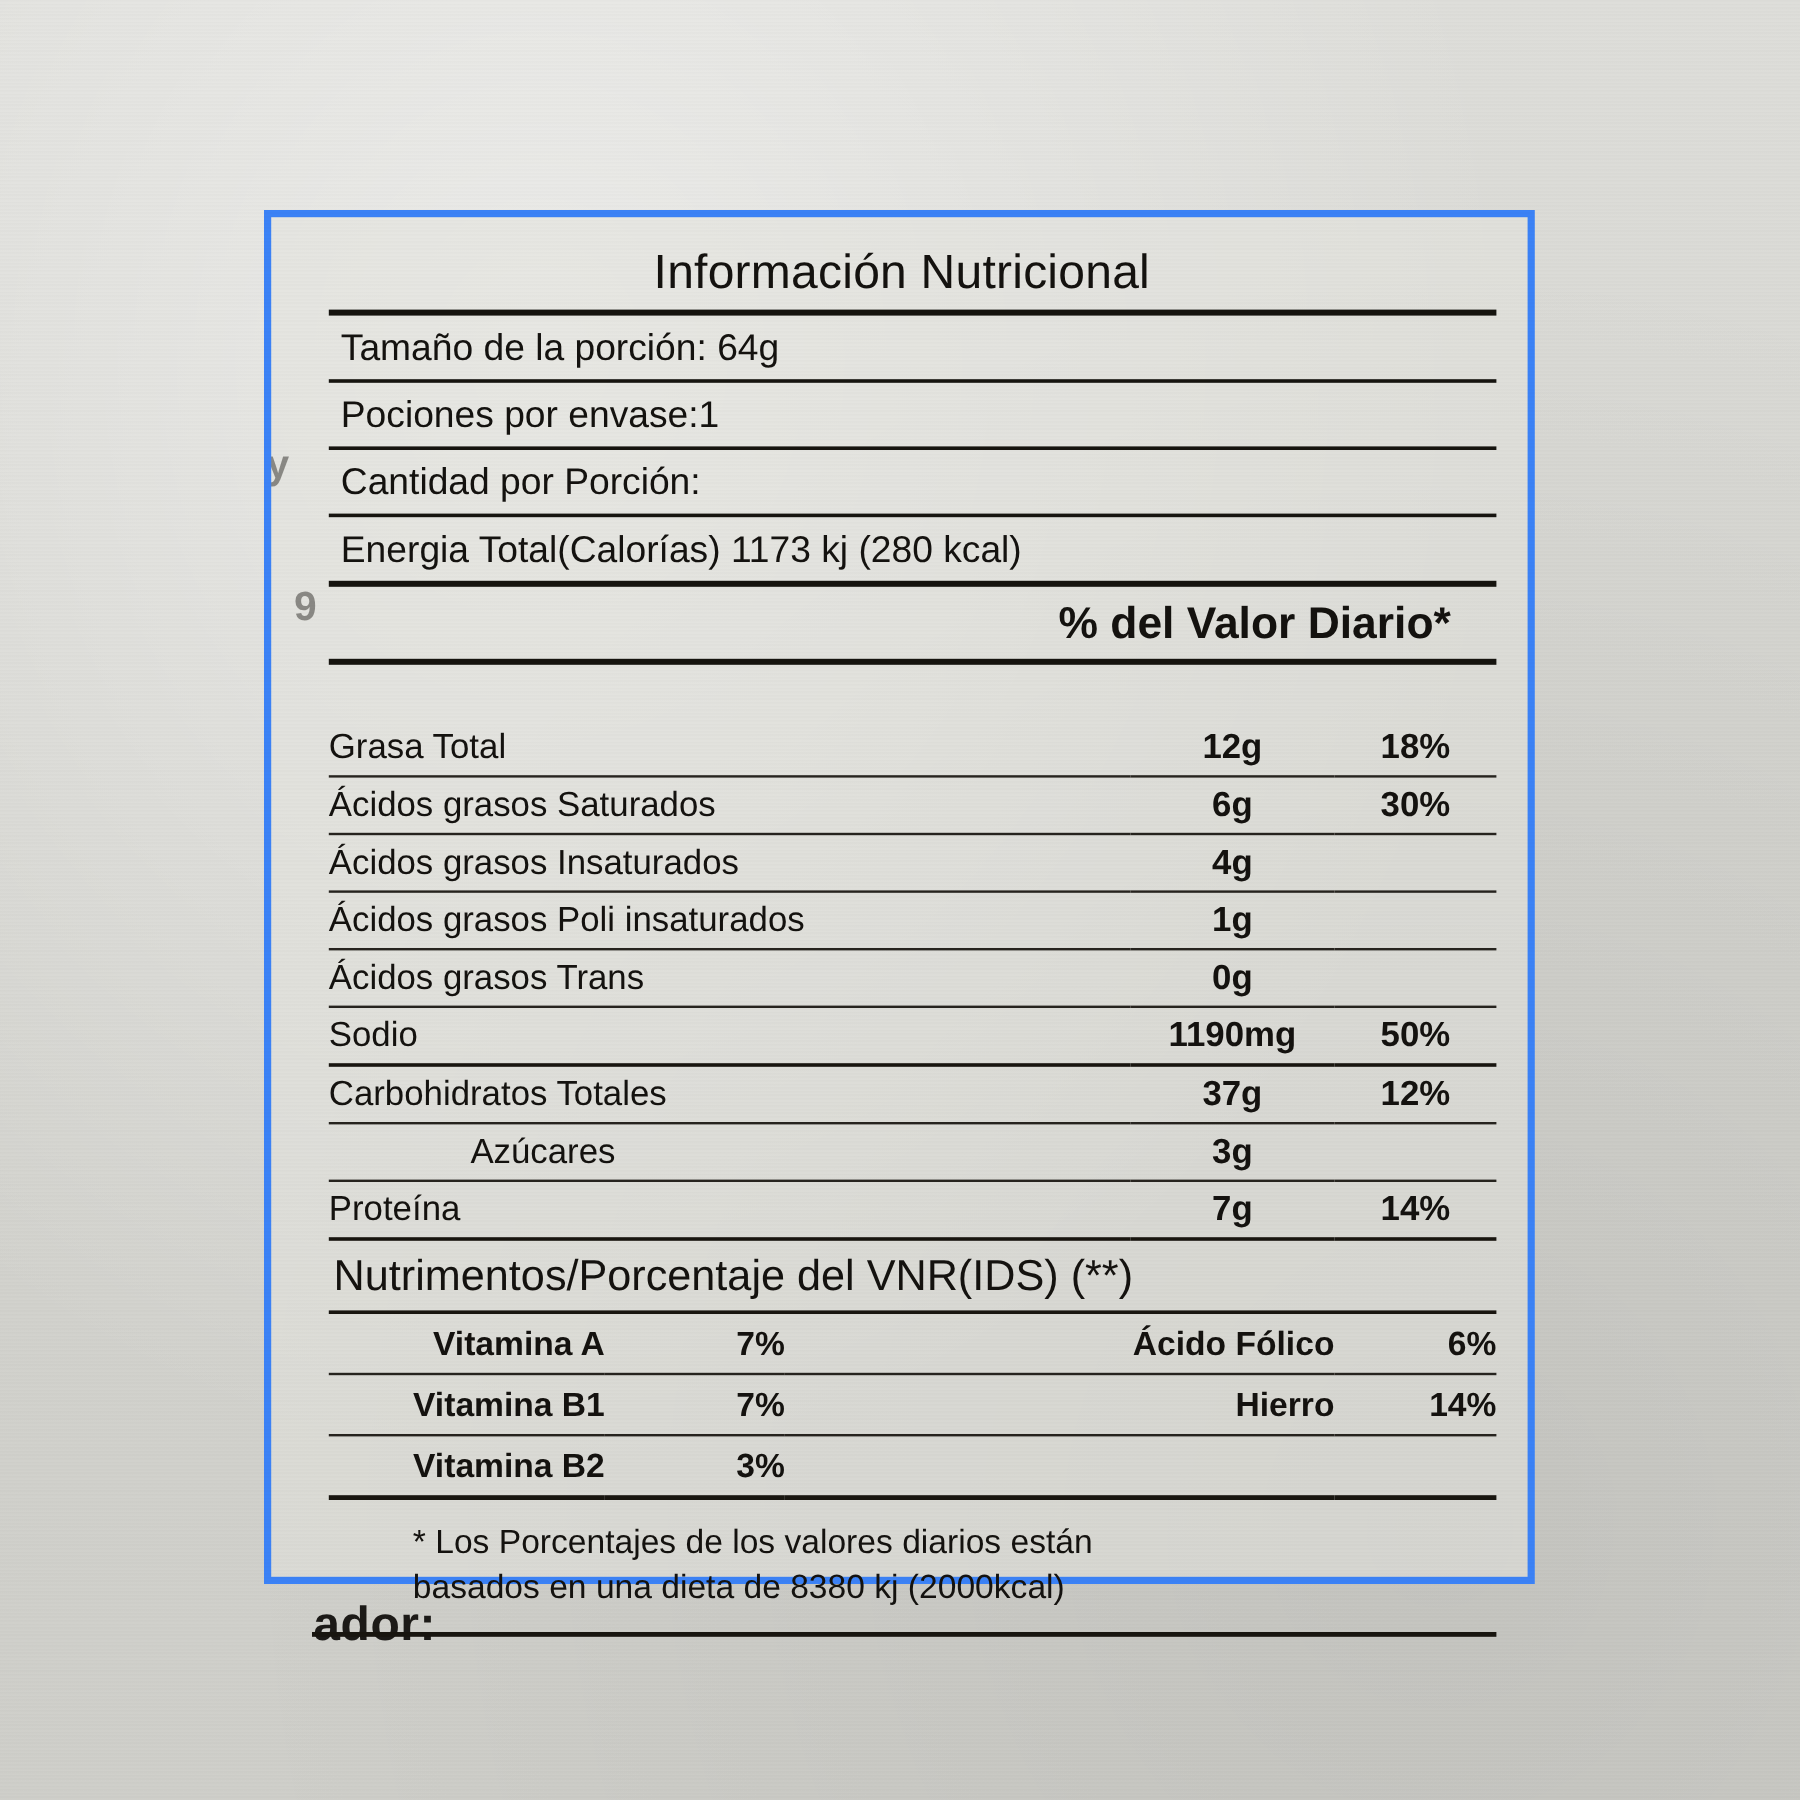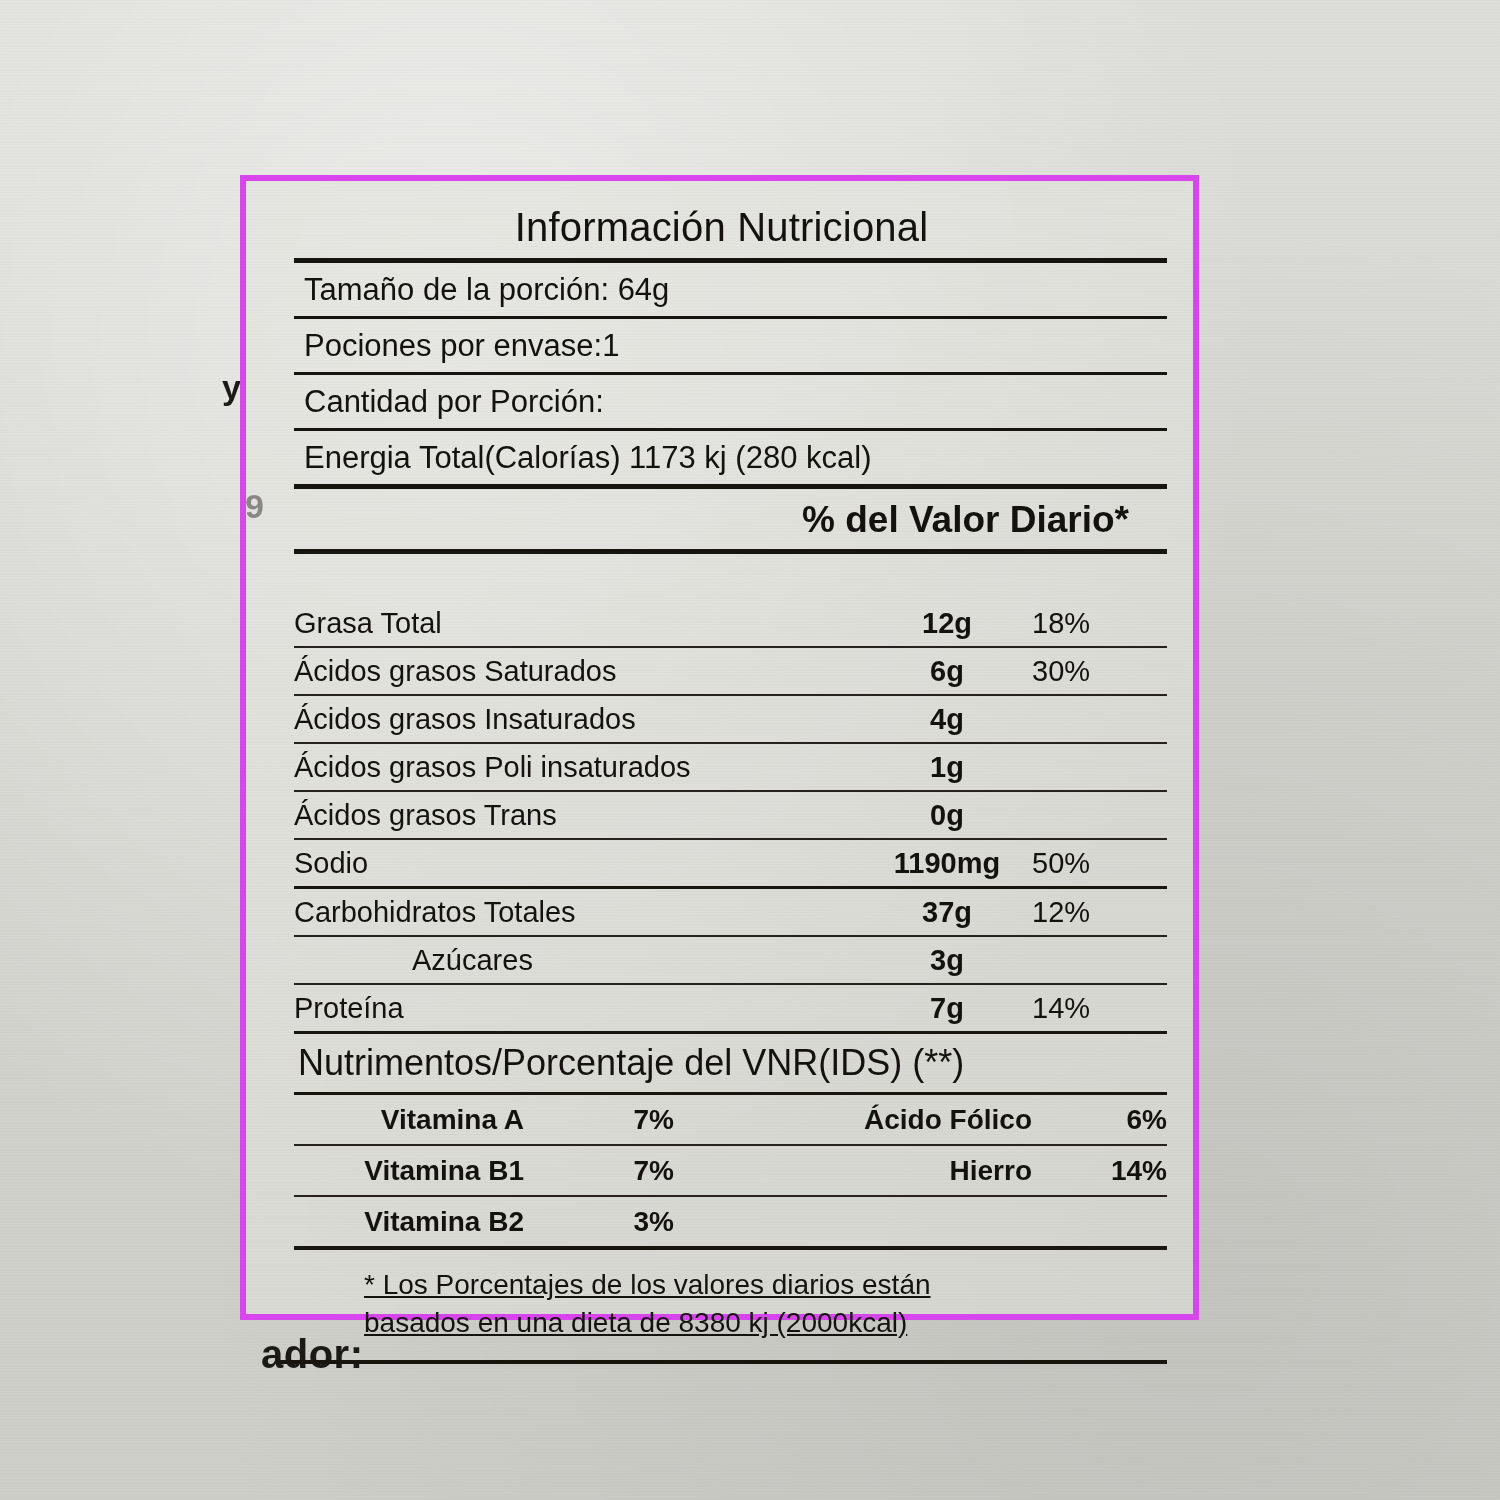--- a/index.html
+++ b/index.html
@@ -29,25 +29,25 @@
     font-family: "Liberation Sans", sans-serif;
     color: #1c1a17;
     font-weight: 600;
   }
   #side-y { left: 222px; top: 368px; font-size: 34px; }
   #side-9 { left: 245px; top: 487px; font-size: 34px; }
   #side-ador { left: 222px; top: 1332px; font-size: 40px; letter-spacing: 0.5px; margin-left: 39px; }
 
   .panel {
     position: absolute;
-    left: 240px;
+    left: 220px;
     top: 175px;
-    width: 959px;
+    width: 1059px;
     height: 1145px;
-    border: 6px solid #d946ef;
+    border: 6px solid #3b82f6;
     background: rgba(228,228,223,0.55);
     box-sizing: border-box;
   }
   .inner {
     position: absolute;
     left: 48px;
     top: 18px;
     right: 26px;
     bottom: 18px;
   }
@@ -93,23 +93,23 @@
   }
   td.nm { padding-left: 6px; }
   td.nm.indent { padding-left: 118px; }
   td.val {
     width: 170px;
     text-align: center;
     font-weight: 700;
   }
   td.pct {
     width: 135px;
-    text-align: left;
+    text-align: center;
     padding-right: 22px;
-    font-weight: 400;
+    font-weight: 700;
   }
   tr.bold-bottom td { border-bottom: 3px solid #18150f; }
 
   .vnr-note {
     font-size: 36px;
     padding: 8px 0 8px 4px;
     border-bottom: 3px solid #18150f;
     white-space: nowrap;
   }
 
@@ -130,21 +130,20 @@
   td.vp { width: 150px; }
   td.vn2 { padding-left: 18px; }
   td.vp2 { width: 135px; text-align: right; padding-right: 22px; }
   tr.vits-last td { border-bottom: 4px solid #18150f; margin-top: 12px; }
 
   .footnote {
     font-size: 28px;
     line-height: 1.35;
     padding: 16px 0 0 70px;
     border-bottom: none;
-    text-decoration: underline;
   }
   .footnote-rule {
     border-bottom: 4px solid #18150f;
     margin-top: 18px;
     margin-left: -14px;
   }
 
   
   .grain {
     position: absolute;

